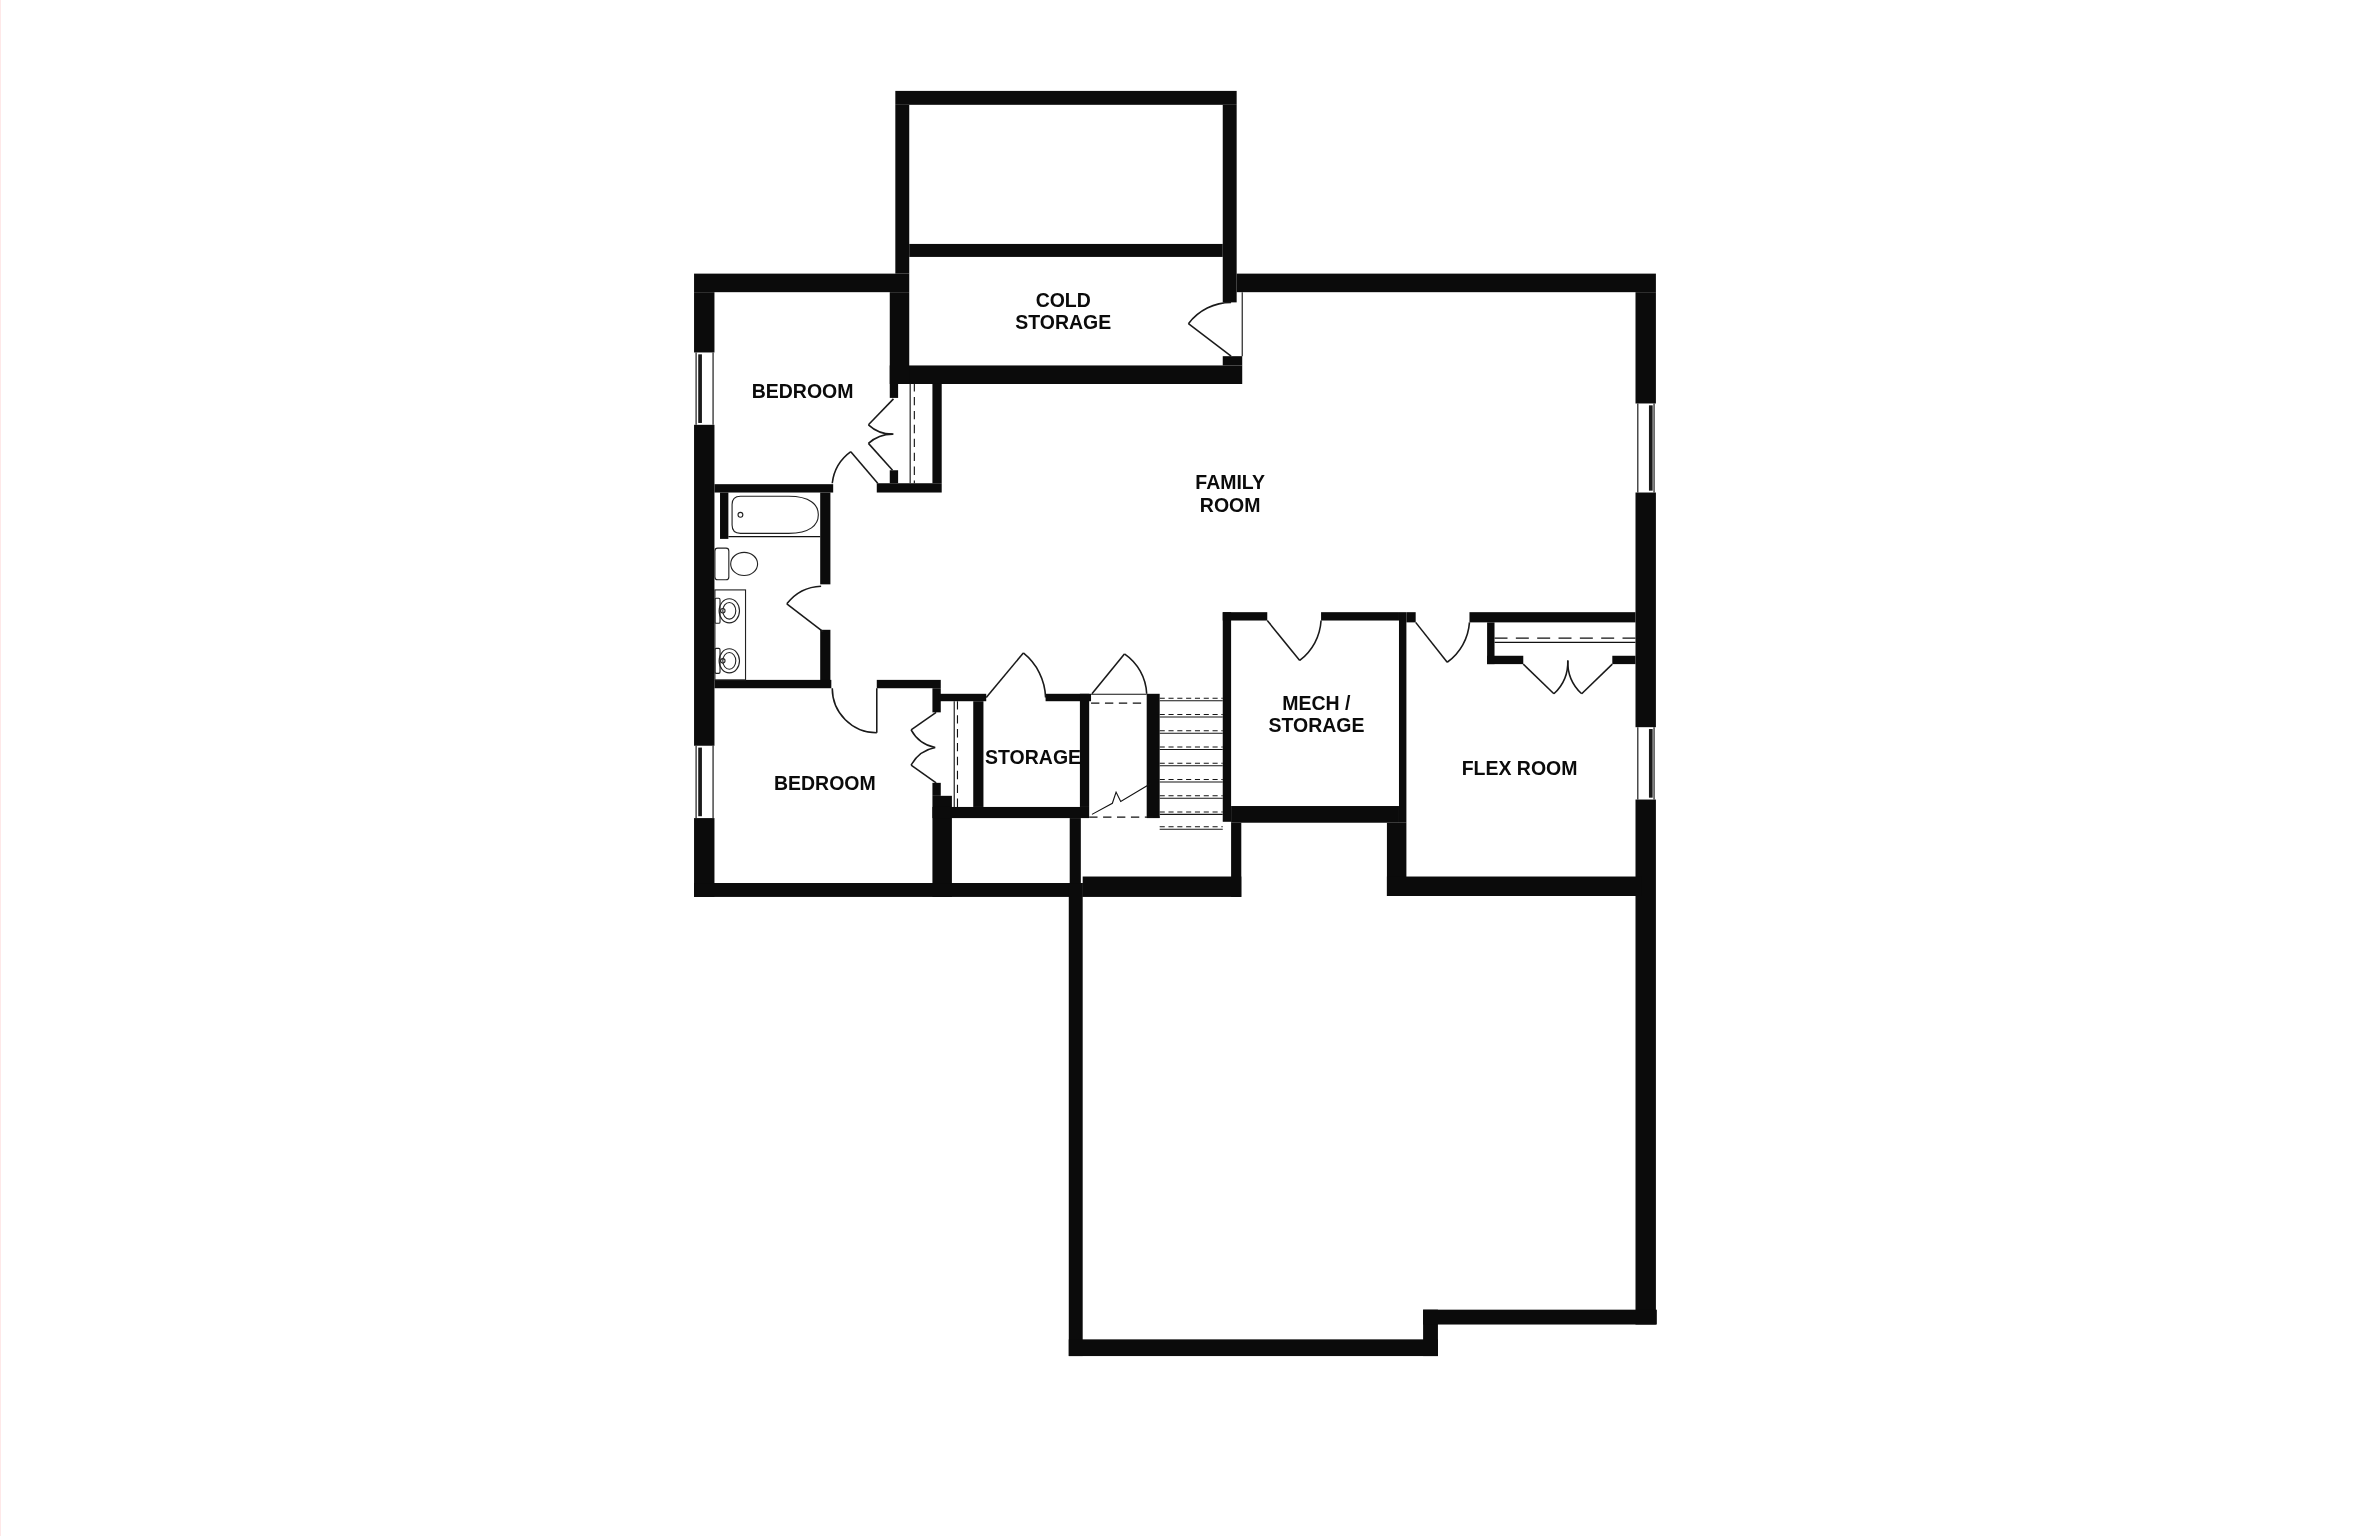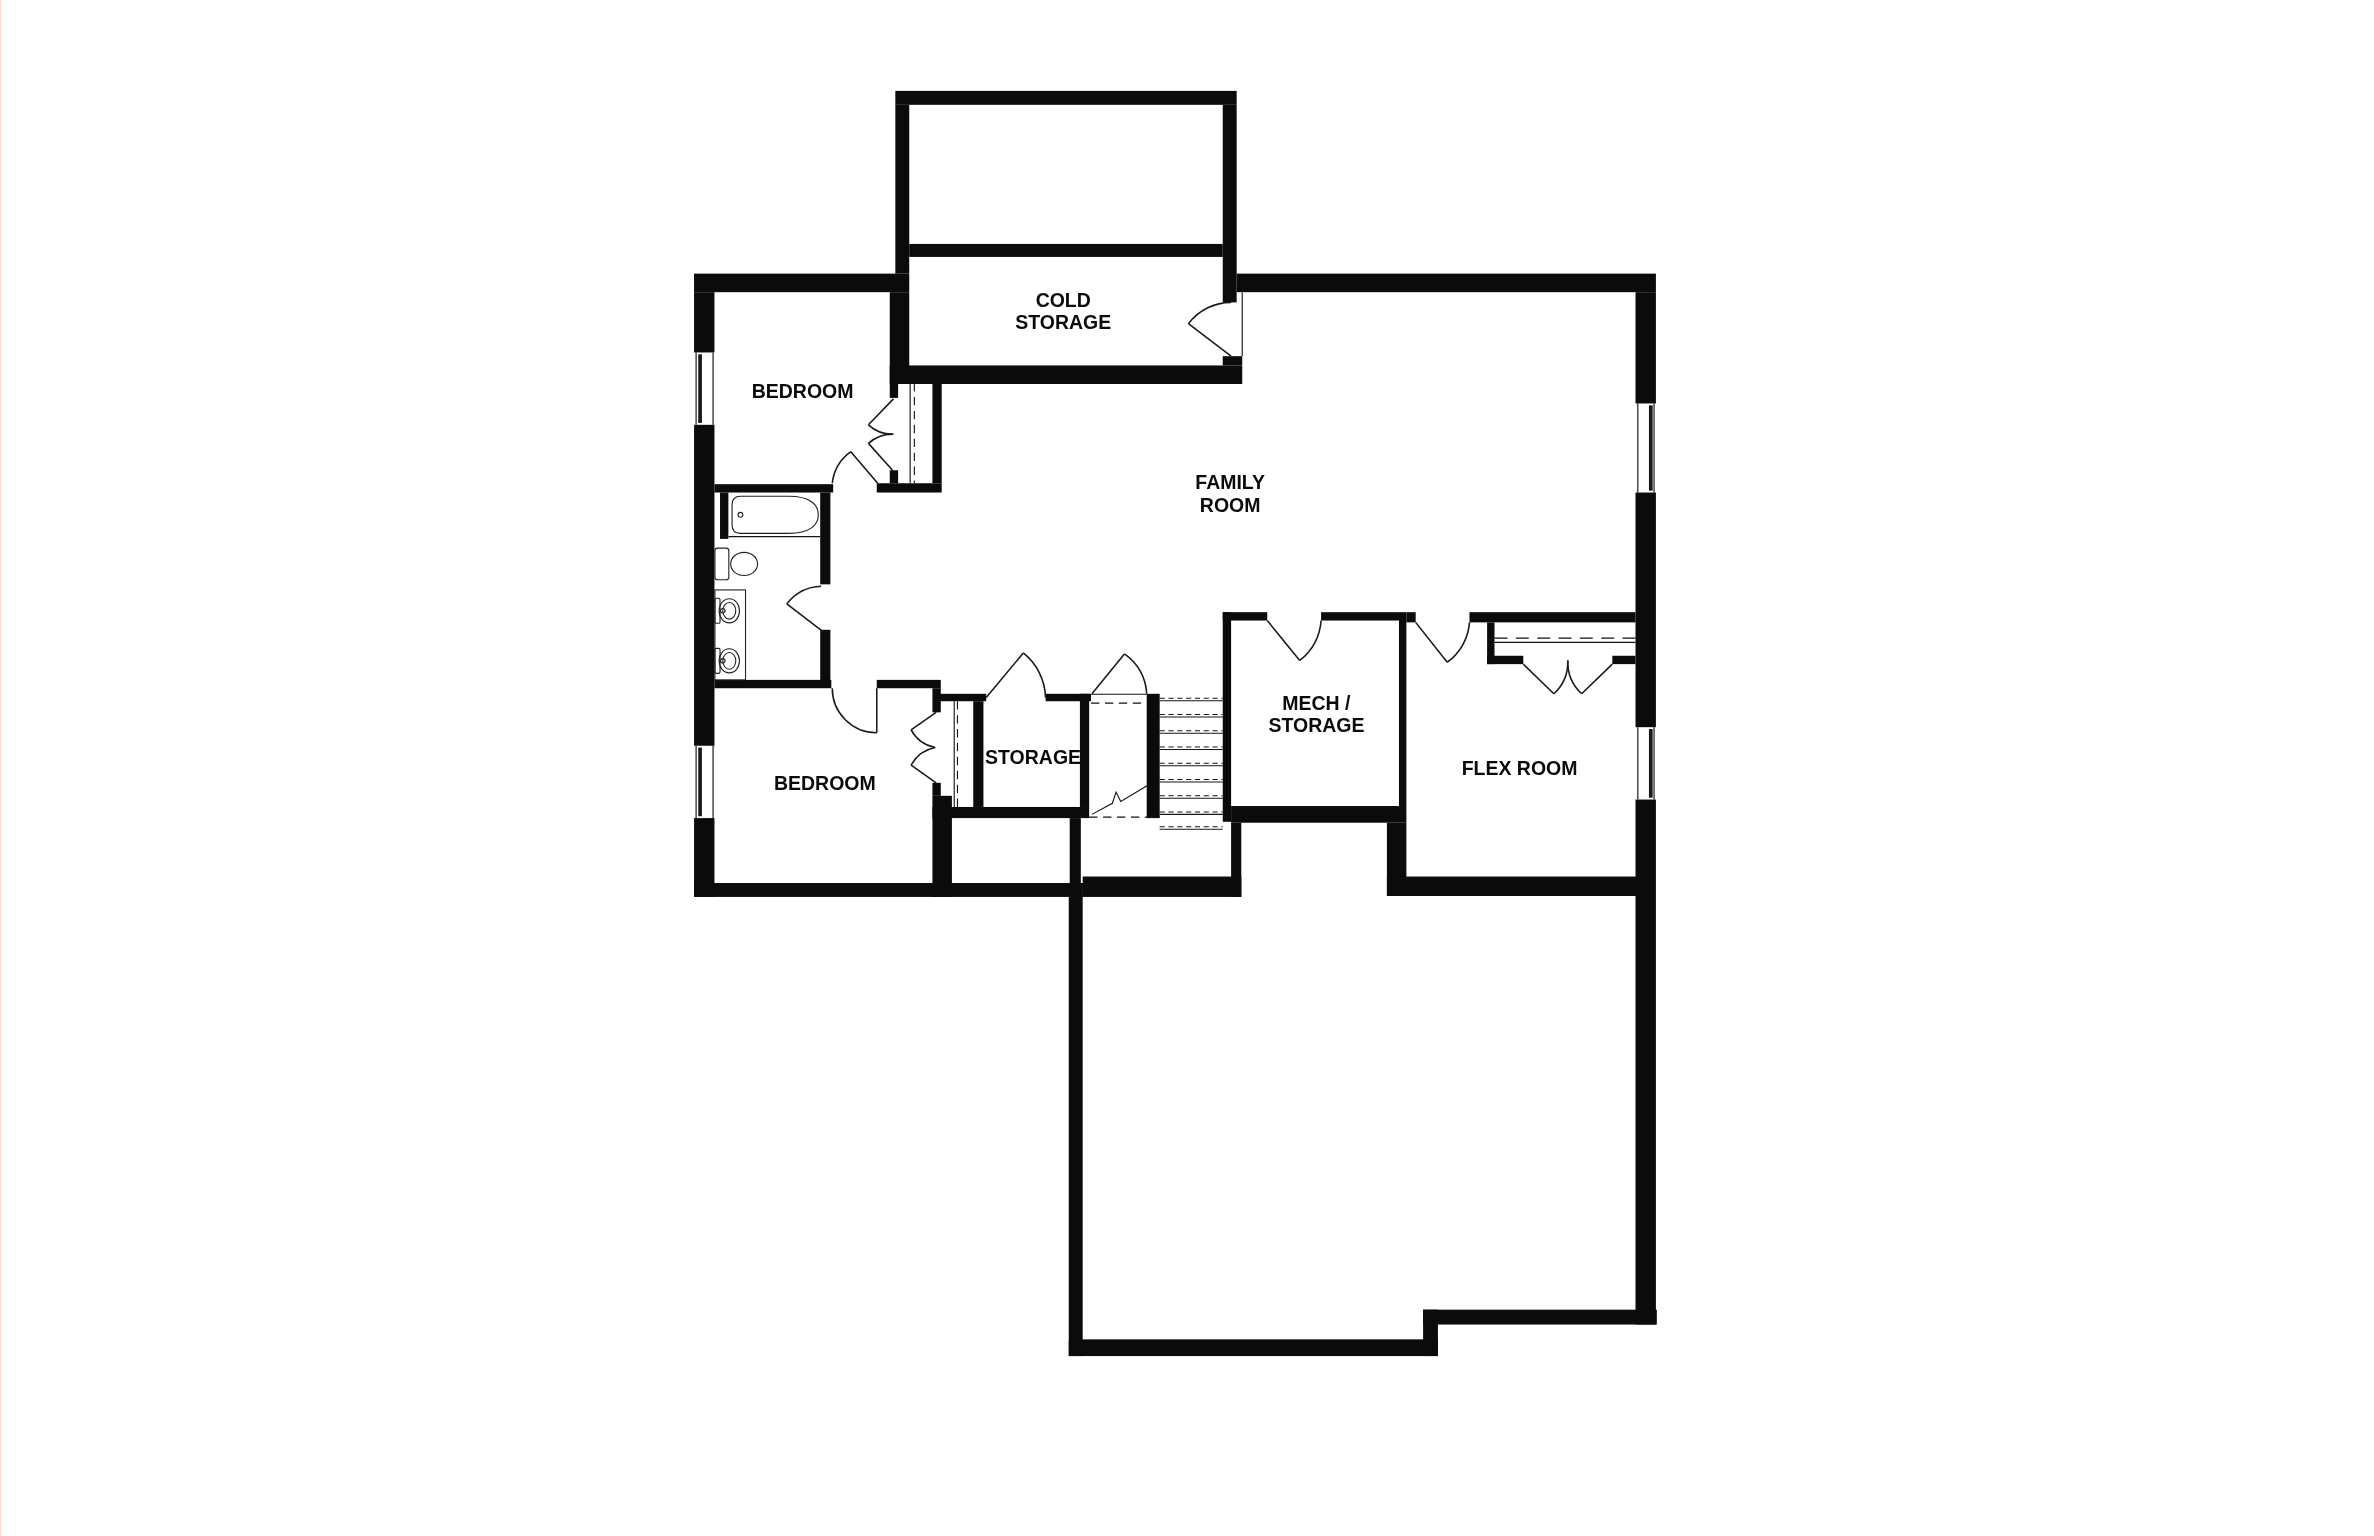--- a/index.html
+++ b/index.html
@@ -1,16 +1,16 @@
 <!DOCTYPE html>
 <html style="font-size:15px"><head>
 <meta charset="utf-8">
 <style>
   html,body{margin:0;padding:0;background:#ffffff;}
-  #stage{position:relative;width:2375px;height:1536px;background:#f97316;overflow:hidden;}
+  #stage{position:relative;width:2375px;height:1536px;background:#fca5a5;overflow:hidden;}
   svg{position:absolute;left:0;top:0;}
   text{font-family:"Liberation Sans",sans-serif;font-weight:bold;fill:#0b0b0b;-webkit-font-smoothing:antialiased;}
 </style>
 </head>
 <body>
 <div id="stage">
 <svg width="2375" height="1536" viewBox="0 0 2560 1656">
 <rect x="0" y="0" width="2560" height="1656" fill="#ffffff"></rect>
 <g fill="#0b0b0b" stroke="none">
 

